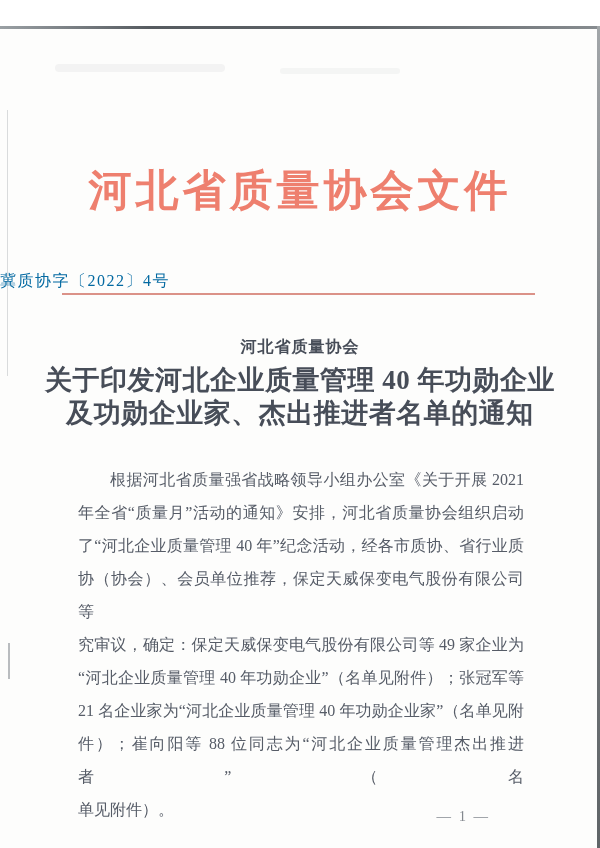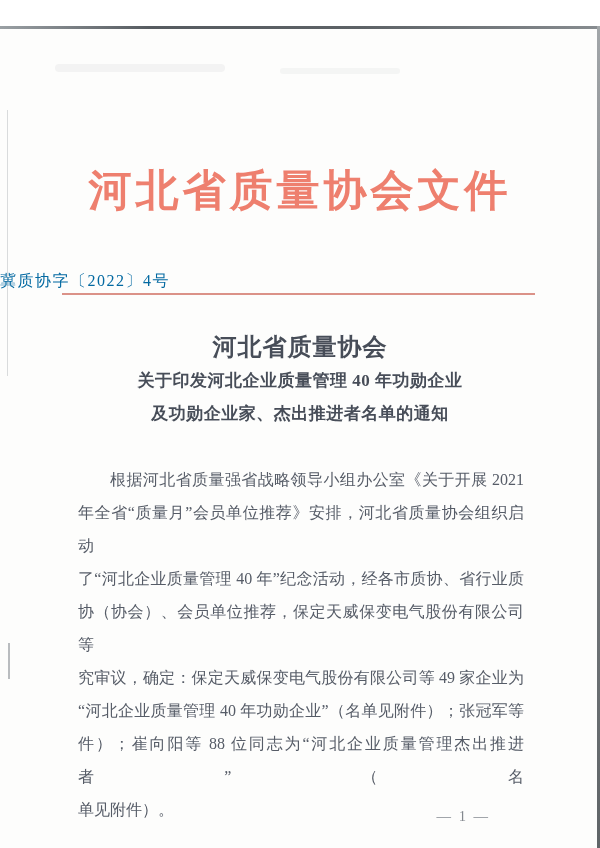--- a/index.html
+++ b/index.html
@@ -58,22 +58,22 @@
   .red-rule {
     position: absolute; top: 267px; left: 62px; width: 473px; height: 2px;
     background: #db9288;
   }
 
   
   .title-block {
     position: absolute; top: 304px; left: 40px; width: 520px;
     text-align: center; color: #474d58; font-weight: bold;
   }
-  .title-line-first { font-size: 24px; line-height: 34px; letter-spacing: 1px; }
-  .title-line { font-size: 17px; line-height: 33px; letter-spacing: 0.5px; }
+  .title-line-first { font-size: 16px; line-height: 34px; letter-spacing: 1px; }
+  .title-line { font-size: 27px; line-height: 33px; letter-spacing: 0.5px; }
 
   
   .body-block {
     position: absolute; top: 437px; left: 78px; width: 446px;
     color: #565c67; font-size: 16px; line-height: 33px;
   }
   .body-line { text-align: justify; }
   .body-line.just { text-align-last: justify; }
   .body-line.indent { padding-left: 32px; }
 
@@ -102,24 +102,25 @@
   <div class="red-rule"></div>
 
   <div class="title-block">
     <div class="title-line-first">河北省质量协会</div>
     <div class="title-line">关于印发河北企业质量管理 40 年功勋企业</div>
     <div class="title-line">及功勋企业家、杰出推进者名单的通知</div>
   </div>
 
   <div class="body-block">
     <div class="body-line indent just">根据河北省质量强省战略领导小组办公室《关于开展 2021</div>
-    <div class="body-line just">年全省“质量月”会员单位推荐》安排，河北省质量协会组织启动</div>
+    <div class="body-line just">年全省“质量月”活动的通知》安排，河北省质量协会组织启动</div>
     <div class="body-line just">了“河北企业质量管理 40 年”纪念活动，经各市质协、省行业质</div>
     <div class="body-line just">协（协会）、会员单位推荐，保定天威保变电气股份有限公司等</div>
     <div class="body-line just">究审议，确定：保定天威保变电气股份有限公司等 49 家企业为</div>
     <div class="body-line just">“河北企业质量管理 40 年功勋企业”（名单见附件）；张冠军等</div>
+    <div class="body-line just">21 名企业家为“河北企业质量管理 40 年功勋企业家”（名单见附</div>
     <div class="body-line just">件）；崔向阳等 88 位同志为“河北企业质量管理杰出推进者”（名</div>
     <div class="body-line">单见附件）。</div>
   </div>
 
   <div class="page-number">— 1 —</div>
 
 </div>
 
 </body></html>

